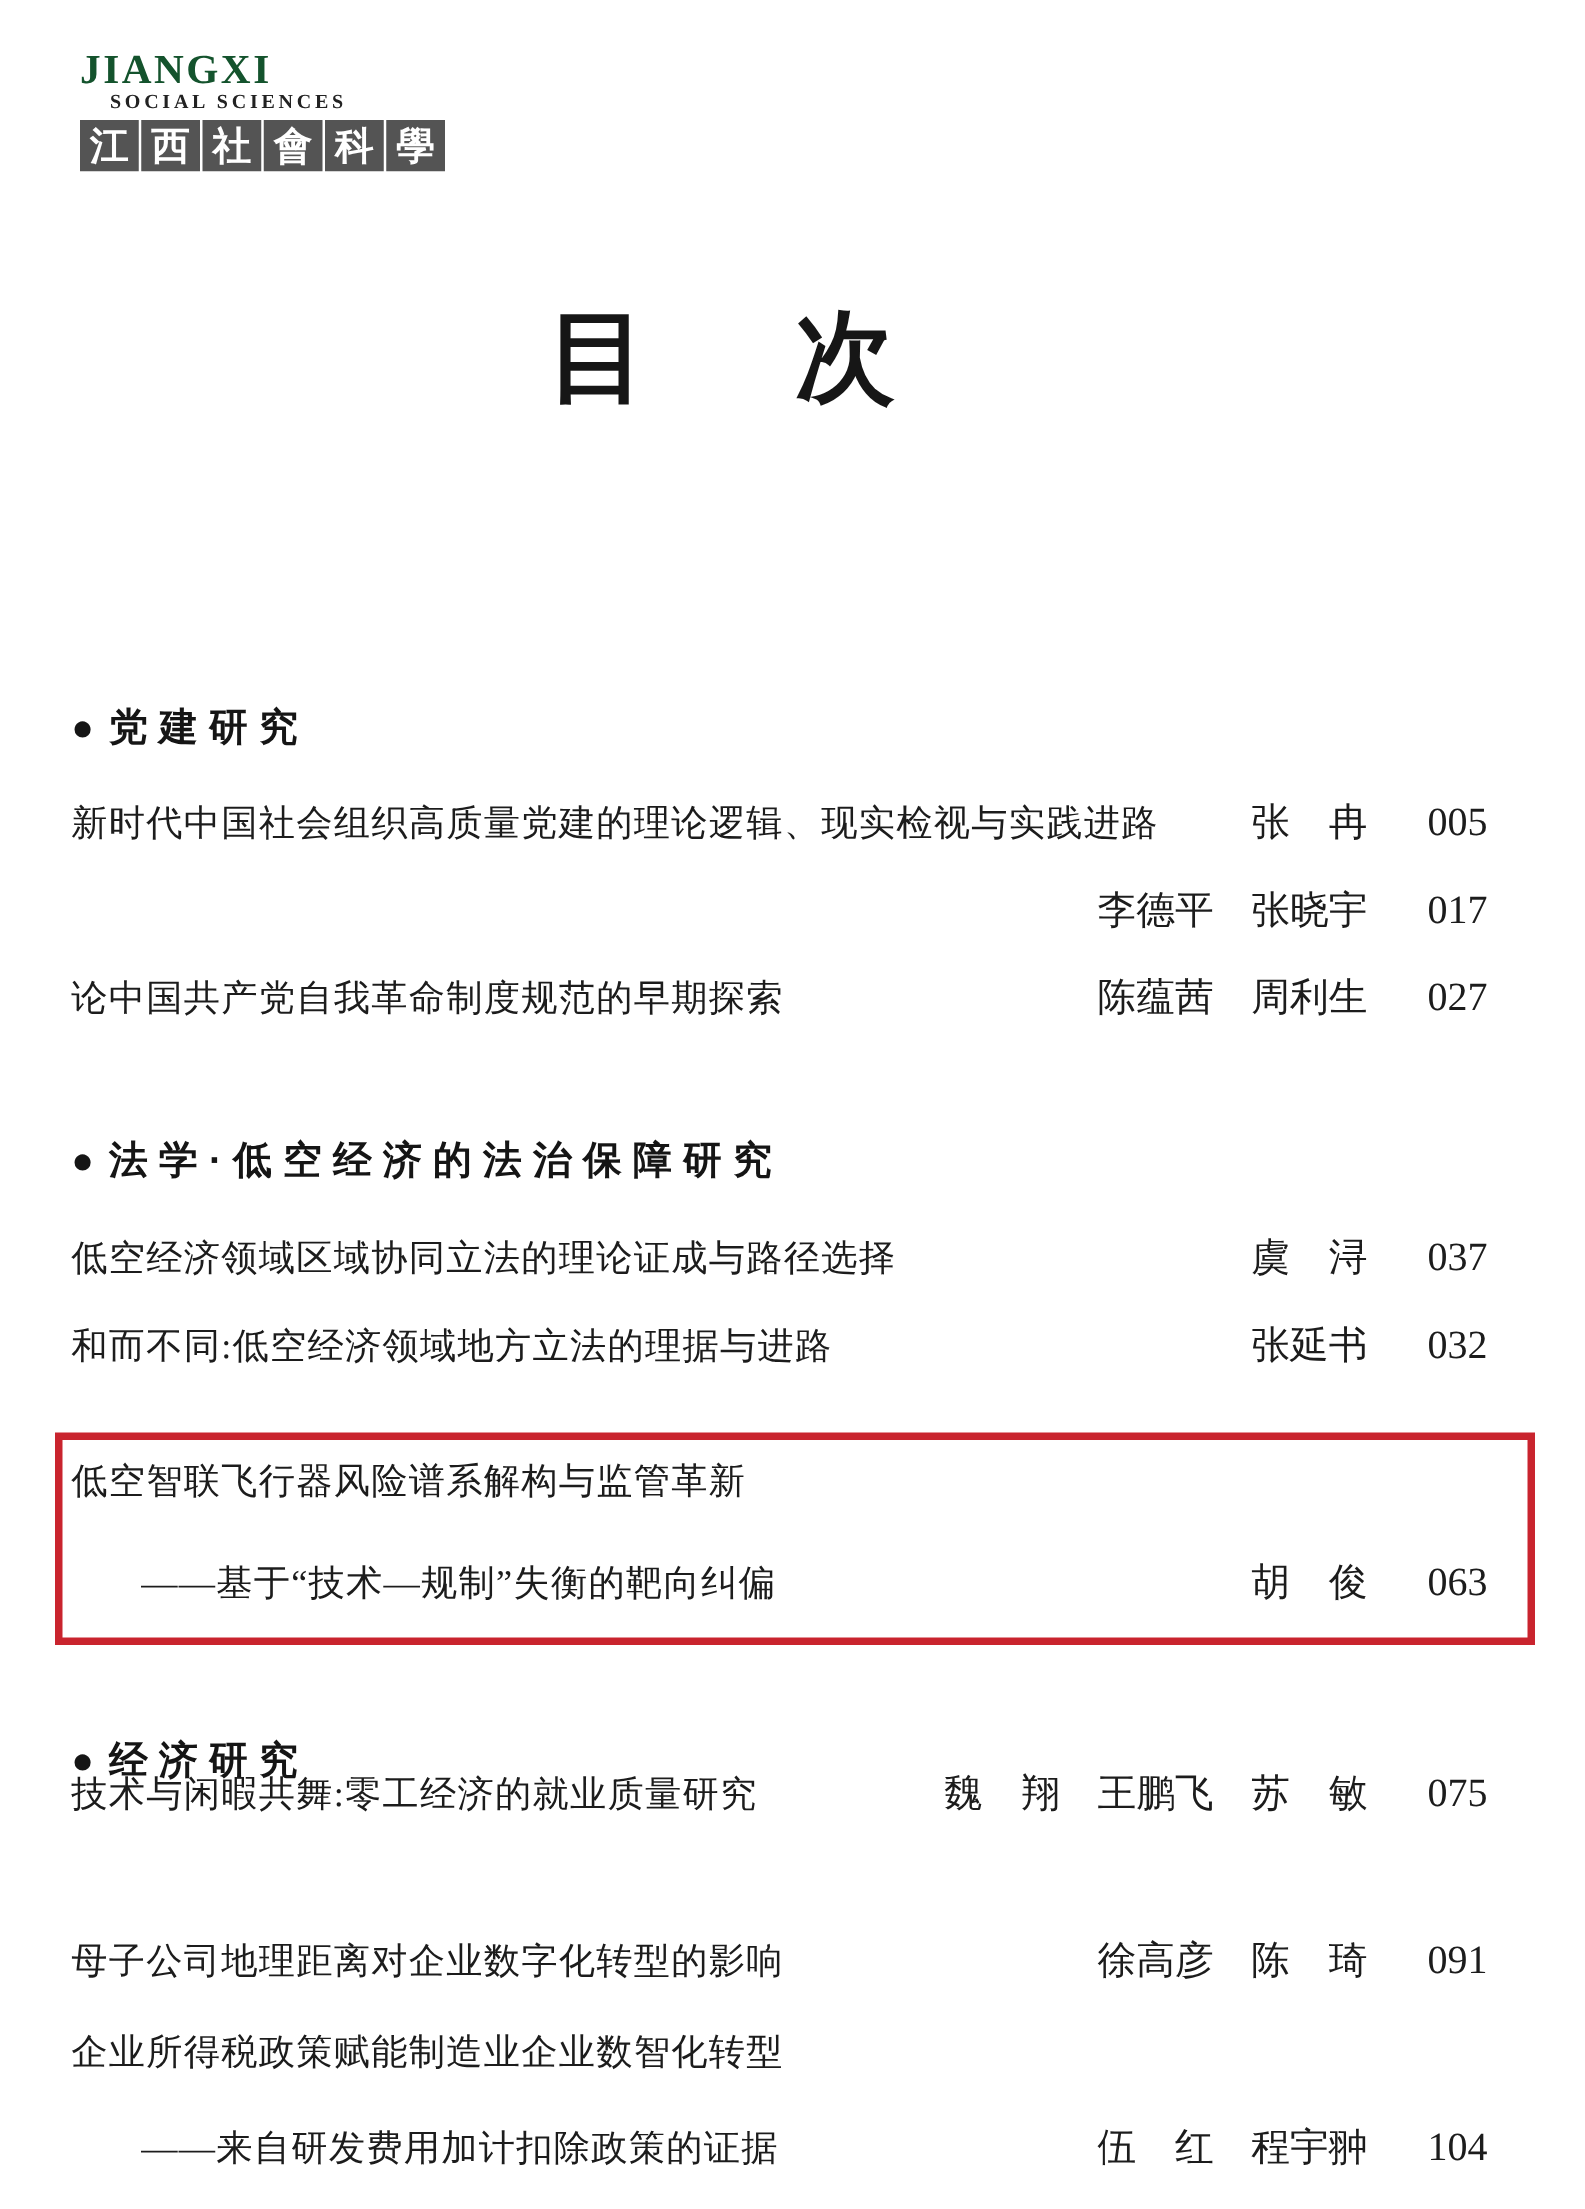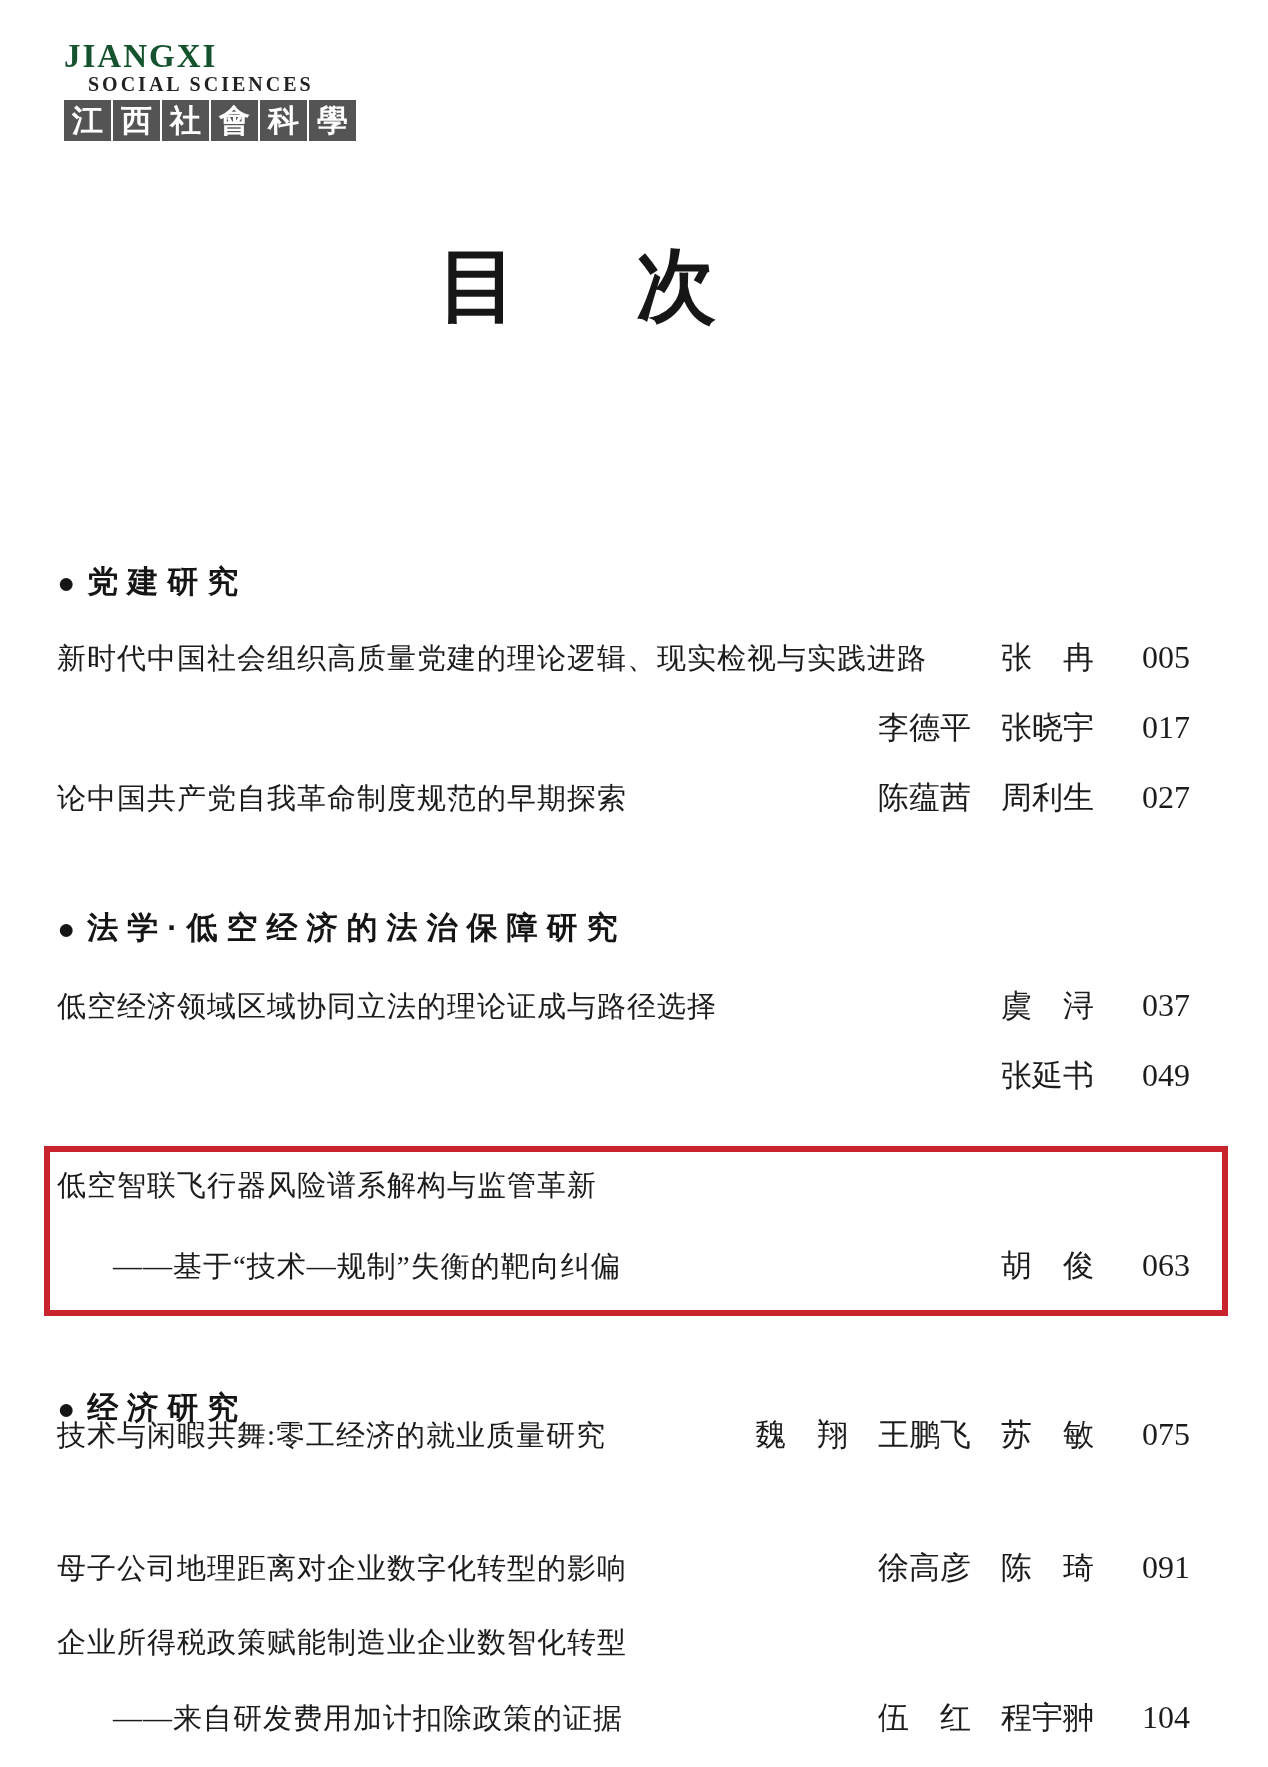--- a/index.html
+++ b/index.html
@@ -11,21 +11,21 @@
   .abs{position:absolute;}
 
   
   .logo{left:64px;top:40px;}
   .logo-en1{
     font-family:"Liberation Serif",serif;font-weight:bold;
     font-size:33px;letter-spacing:2px;color:#14532d;line-height:1;
   }
   .logo-en2{
     font-family:"Liberation Serif",serif;font-weight:bold;
-    font-size:20px;letter-spacing:3px;color:#222;line-height:1;
+    font-size:16px;letter-spacing:3px;color:#222;line-height:1;
     margin:1px 0 6px 24px;
   }
   .logo-blocks{display:flex;gap:2px;}
   .logo-block{
     width:47px;height:41px;background:#545454;color:#fff;
     display:flex;align-items:center;justify-content:center;
     font-family:"Liberation Serif",serif;font-weight:bold;font-size:31px;
   }
 
   
@@ -131,25 +131,26 @@
 <div class="abs article-row" style="top:988px;">
   <span class="article-title">低空经济领域区域协同立法的理论证成与路径选择</span>
   <span class="row-spacer"></span>
   <span class="article-authors">
     <span class="author">虞　浔</span>
   </span>
   <span class="article-page">037</span>
 </div>
 
 <div class="abs article-row" style="top:1058px;">
+  <span class="article-title">和而不同:低空经济领域地方立法的理据与进路</span>
   <span class="row-spacer"></span>
   <span class="article-authors">
     <span class="author">张延书</span>
   </span>
-  <span class="article-page">049</span>
+  <span class="article-page">032</span>
 </div>
 
 <div class="abs highlight-box"></div>
 
 <div class="abs article-row" style="top:1168px;">
   <span class="article-title">低空智联飞行器风险谱系解构与监管革新</span>
 </div>
 <div class="abs article-row" style="top:1248px;">
   <span class="article-subtitle">——基于“技术—规制”失衡的靶向纠偏</span>
   <span class="row-spacer"></span>

